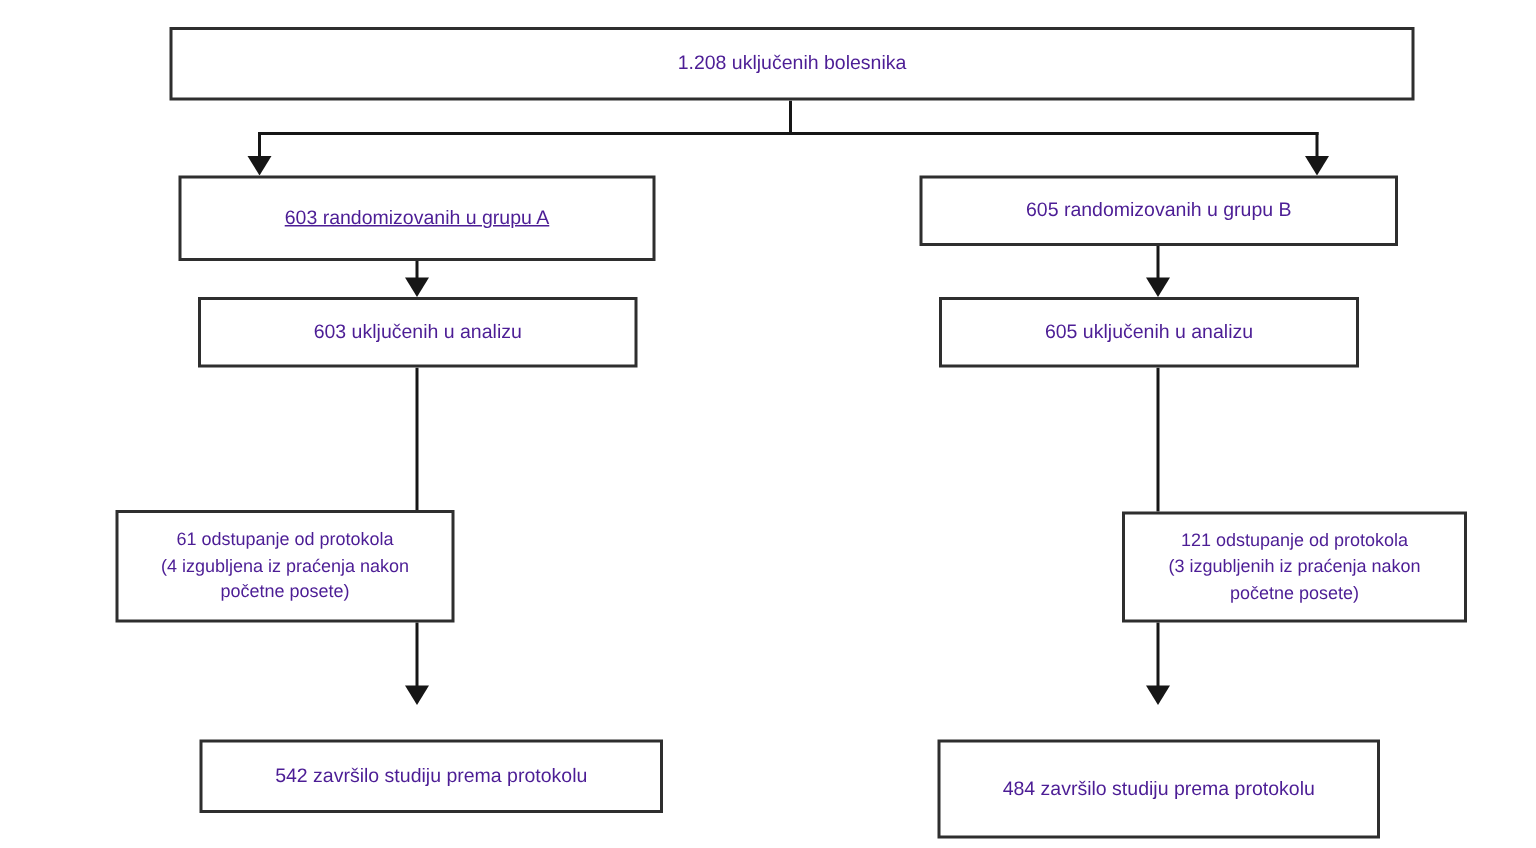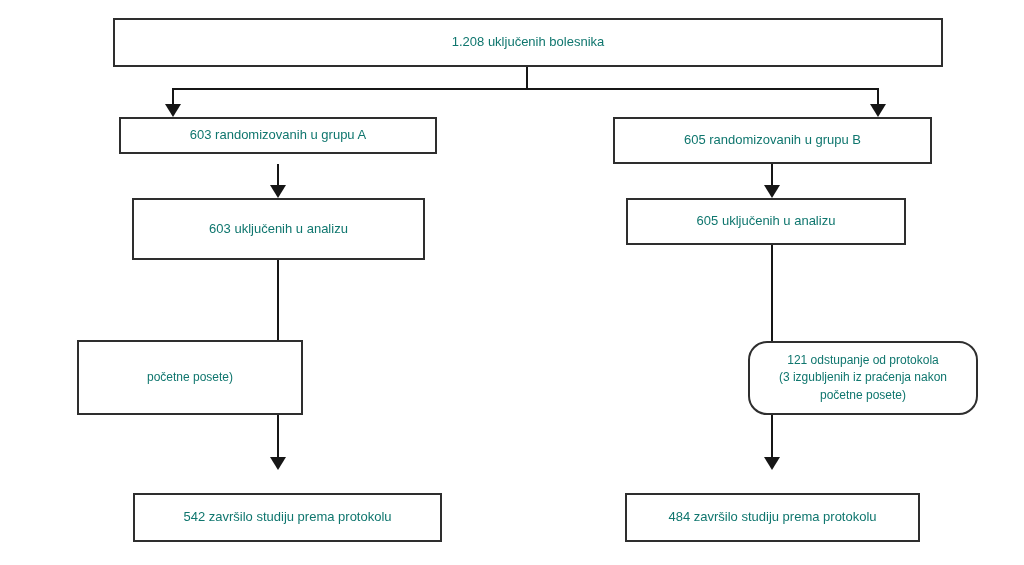--- a/index.html
+++ b/index.html
@@ -6,21 +6,21 @@
     margin: 0;
     padding: 0;
     background: #ffffff;
   }
   #canvas {
     position: relative;
     width: 1024px;
     height: 565px;
     background: #ffffff;
     font-family: "Liberation Sans", sans-serif;
-    color: #0f766e;
+    color: #4c1d95;
     overflow: hidden;
   }
   .node {
     position: absolute;
     box-sizing: border-box;
     border: 2px solid #2e2e2e;
     background: #ffffff;
     display: flex;
     flex-direction: column;
     align-items: center;
@@ -43,28 +43,28 @@
     position: absolute;
     width: 0;
     height: 0;
     border-left: 8px solid transparent;
     border-right: 8px solid transparent;
     border-top: 13px solid #161616;
     z-index: 1;
   }
   
   #box-total       { left: 113px; top: 18px;  width: 830px; height: 49px; }
-  #box-group-a     { left: 119px; top: 117px; width: 318px; height: 37px; }
+  #box-group-a     { left: 119px; top: 117px; width: 318px; height: 57px; text-decoration: underline; }
   #box-group-b     { left: 613px; top: 117px; width: 319px; height: 47px; align-items: center; }
-  #box-analysis-a  { left: 132px; top: 198px; width: 293px; height: 62px; }
+  #box-analysis-a  { left: 132px; top: 198px; width: 293px; height: 47px; }
   #box-analysis-b  { left: 626px; top: 198px; width: 280px; height: 47px; }
   #box-deviation-a { left: 77px;  top: 340px; width: 226px; height: 75px; }
-  #box-deviation-b { left: 748px; top: 341px; width: 230px; height: 74px; border-radius: 19px; }
+  #box-deviation-b { left: 748px; top: 341px; width: 230px; height: 74px; }
   #box-done-a      { left: 133px; top: 493px; width: 309px; height: 49px; }
-  #box-done-b      { left: 625px; top: 493px; width: 295px; height: 49px; }
+  #box-done-b      { left: 625px; top: 493px; width: 295px; height: 66px; }
   
   #v-top            { left: 526px; top: 67px;  width: 2px;   height: 22px; }
   #h-branch         { left: 172px; top: 88px;  width: 707px; height: 2px;  }
   #v-branch-left    { left: 172px; top: 88px;  width: 2px;   height: 18px; }
   #v-branch-right   { left: 877px; top: 88px;  width: 2px;   height: 18px; }
   #ah-top-left      { left: 165px; top: 104px; }
   #ah-top-right     { left: 870px; top: 104px; }
   #v-mid-left       { left: 277px; top: 164px; width: 2px;   height: 22px; }
   #v-mid-right      { left: 771px; top: 164px; width: 2px;   height: 22px; }
   #ah-mid-left      { left: 270px; top: 185px; }
@@ -93,20 +93,22 @@
 
   <div class="node" id="box-analysis-a">
     <span>603 uključenih u analizu</span>
   </div>
 
   <div class="node" id="box-analysis-b">
     <span>605 uključenih u analizu</span>
   </div>
 
   <div class="node small" id="box-deviation-a">
+    <span>61 odstupanje od protokola</span>
+    <span>(4 izgubljena iz praćenja nakon</span>
     <span>početne posete)</span>
   </div>
 
   <div class="node small" id="box-deviation-b">
     <span>121 odstupanje od protokola</span>
     <span>(3 izgubljenih iz praćenja nakon</span>
     <span>početne posete)</span>
   </div>
 
   <div class="node" id="box-done-a">

